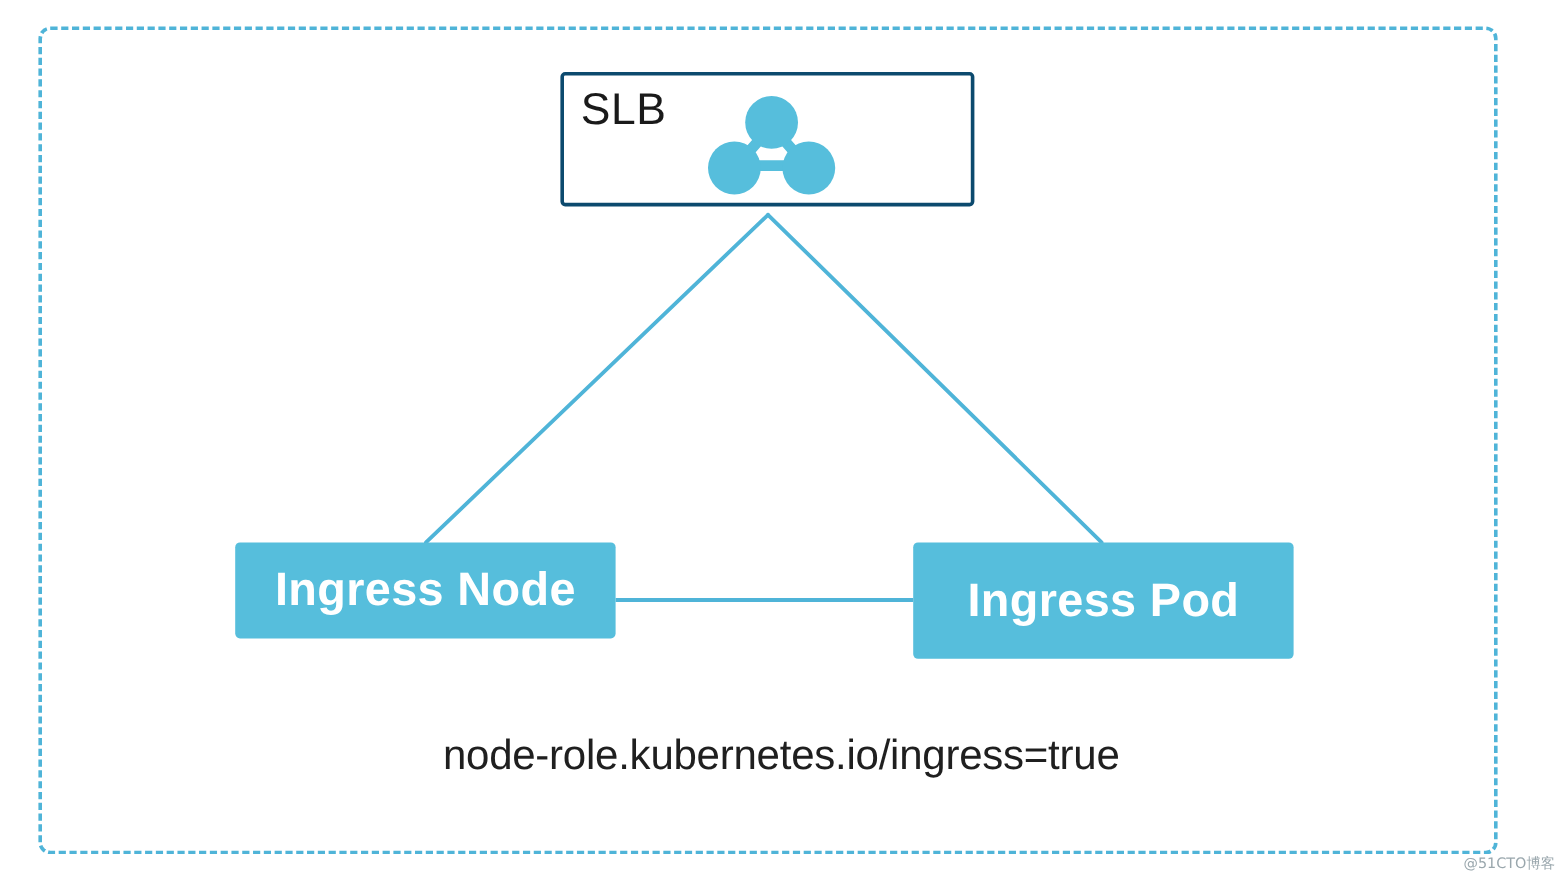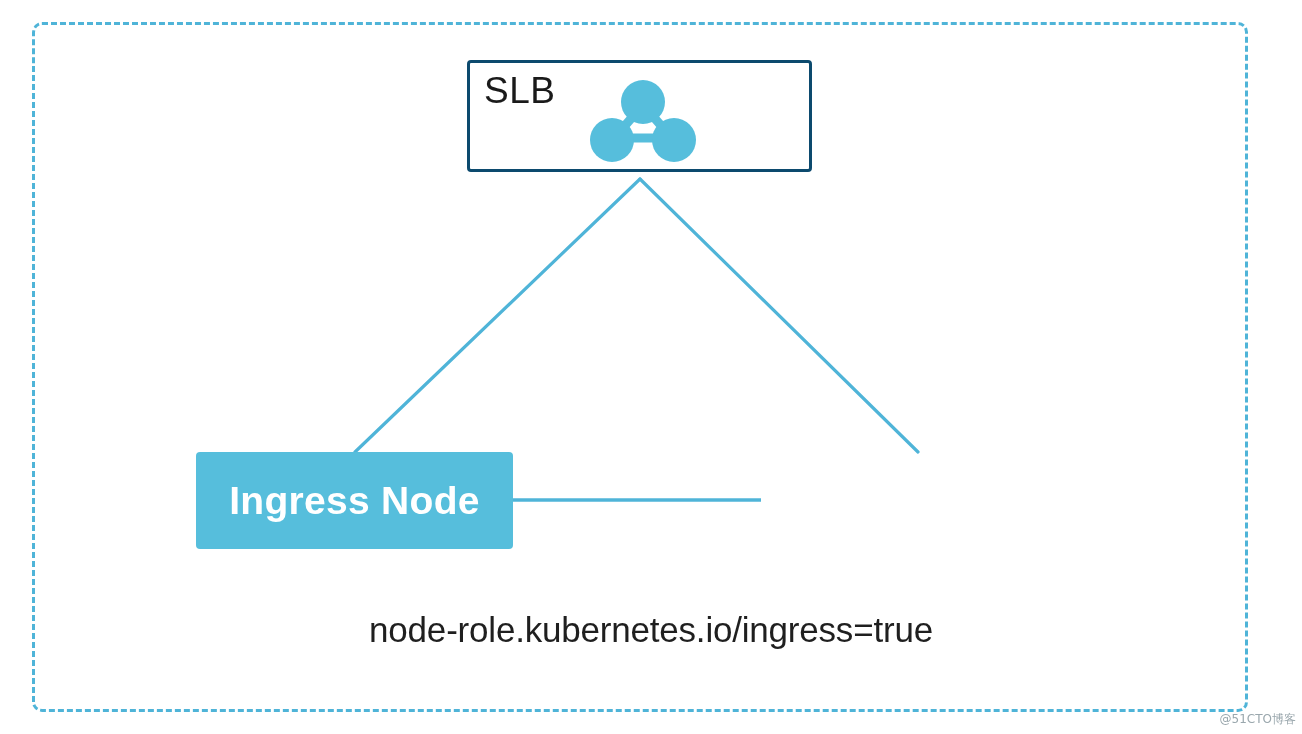--- a/index.html
+++ b/index.html
@@ -81,21 +81,21 @@
     font-size: 39px;
     font-weight: bold;
     font-family: "Liberation Sans", sans-serif;
     letter-spacing: 0.3px;
     white-space: nowrap;
   }
   #ingress-node-box {
     left: 196px;
     top: 452px;
     width: 317px;
-    height: 97px;
+    height: 80px;
   }
   #ingress-pod-box {
     left: 761px;
     top: 452px;
     width: 317px;
     height: 97px;
   }
 
   
   .connector-layer {
@@ -154,18 +154,21 @@
       <circle cx="55" cy="27" r="22" fill="#56BEDC"></circle>
       <circle cx="24" cy="65" r="22" fill="#56BEDC"></circle>
       <circle cx="86" cy="65" r="22" fill="#56BEDC"></circle>
     </svg>
   </div>
 
   <div id="ingress-node-box" class="node-box">
     <span class="node-box-label">Ingress Node</span>
   </div>
 
+  <div id="ingress-pod-box" class="node-box">
+    <span class="node-box-label">Ingress Pod</span>
+  </div>
 
   <div class="caption-label">node-role.kubernetes.io/ingress=true</div>
 
   <div class="watermark">@51CTO博客</div>
 
 </div>
 
 </body></html>

